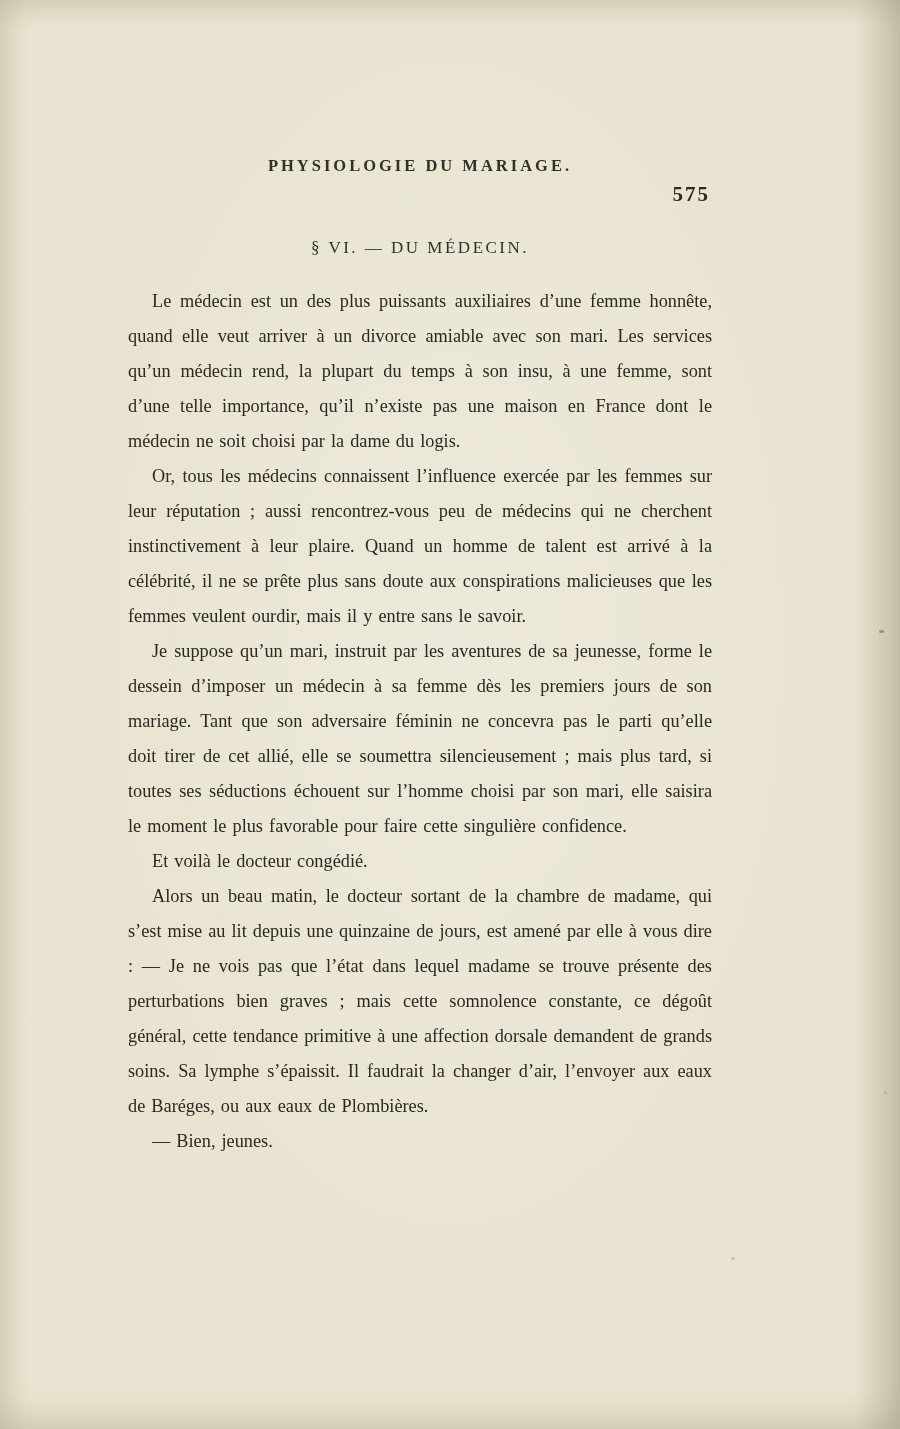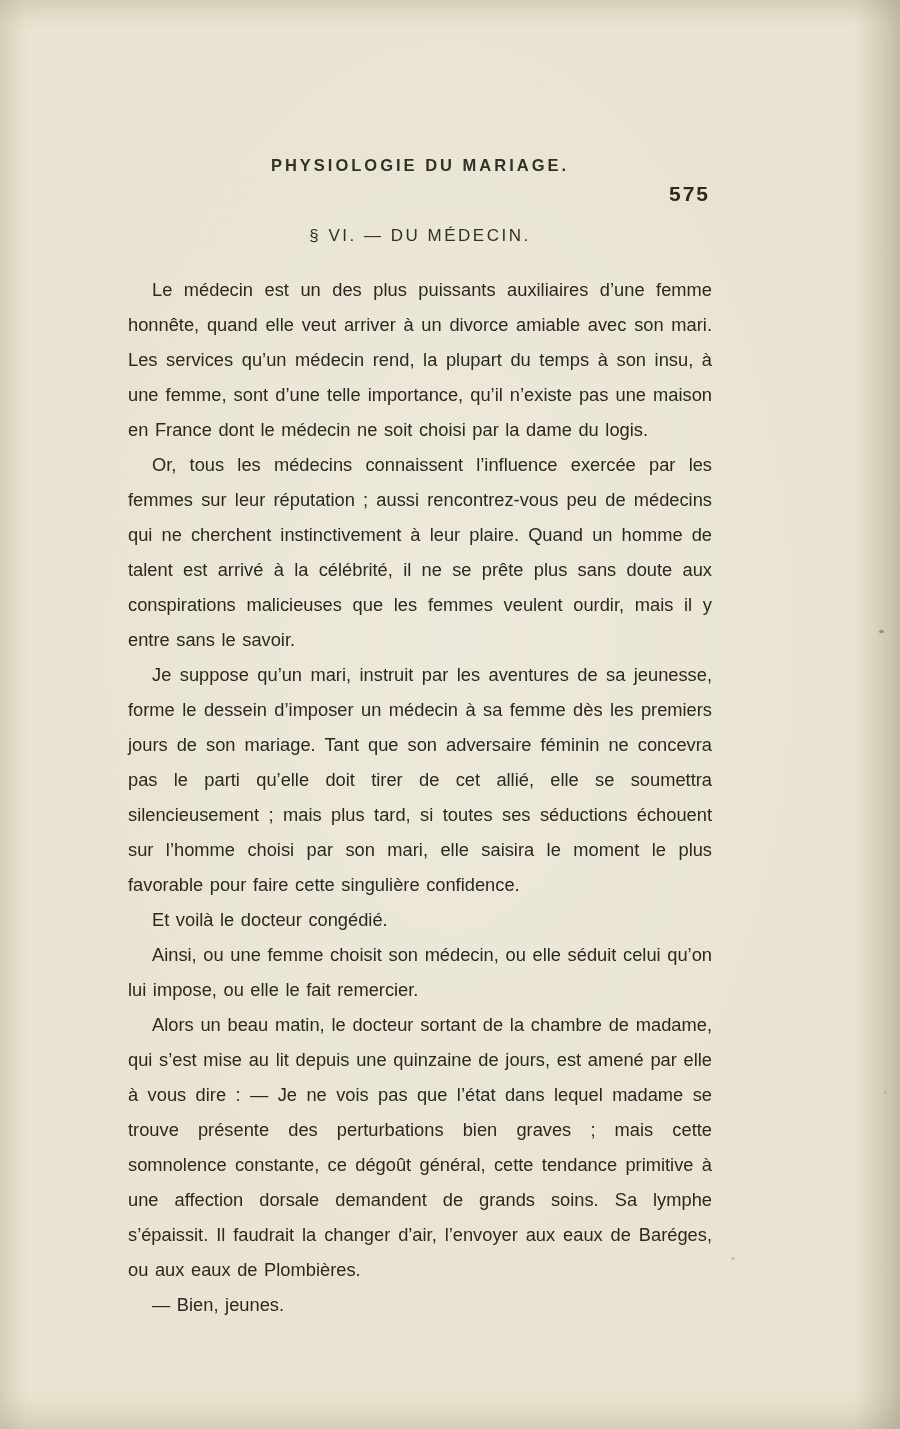--- a/index.html
+++ b/index.html
@@ -12,21 +12,21 @@
     width: 900px;
     height: 1429px;
     margin: 0 auto;
     background: #e9e4d1;
     background-image:
       radial-gradient(ellipse at 50% 45%, rgba(255,255,255,0.20) 0%, rgba(255,255,255,0) 60%),
       linear-gradient(to right, rgba(120,105,70,0.10) 0%, rgba(120,105,70,0) 3%, rgba(120,105,70,0) 95%, rgba(90,78,50,0.18) 100%),
       linear-gradient(to bottom, rgba(120,105,70,0.08) 0%, rgba(120,105,70,0) 2%, rgba(120,105,70,0) 97%, rgba(120,105,70,0.10) 100%);
     box-shadow: inset -18px 0 30px rgba(90,80,55,0.10), inset 10px 0 24px rgba(90,80,55,0.06);
     overflow: hidden;
-    font-family: Liberation Sans, sans-serif;
+    font-family: Liberation Serif, serif;
     color: #2e2a22;
   }
   .text-block {
     position: absolute;
     left: 128px;
     top: 0;
     width: 584px;
   }
   .running-header {
     position: relative;
@@ -47,21 +47,21 @@
     position: absolute;
     right: 2px;
     top: -3px;
     font-weight: bold;
     font-size: 21px;
     letter-spacing: 2px;
     color: #2e2a22;
     margin-top: 29px;
   }
   .section-heading {
-    margin-top: 44px;
+    margin-top: 56px;
     text-align: center;
     font-size: 17px;
     letter-spacing: 2.5px;
     color: #33302a;
     white-space: nowrap;
   }
   .body-copy {
     margin-top: 26px;
     font-size: 18.3px;
     line-height: 35px;
@@ -94,21 +94,20 @@
       <div class="page-number">575</div>
     </div>
 
     <div class="section-heading">§ VI. — DU MÉDECIN.</div>
 
     <div class="body-copy">
       <p>Le médecin est un des plus puissants auxiliaires d’une femme honnête, quand elle veut arriver à un divorce amiable avec son mari. Les services qu’un médecin rend, la plupart du temps à son insu, à une femme, sont d’une telle importance, qu’il n’existe pas une maison en France dont le médecin ne soit choisi par la dame du logis.</p>
       <p>Or, tous les médecins connaissent l’influence exercée par les femmes sur leur réputation ; aussi rencontrez-vous peu de médecins qui ne cherchent instinctivement à leur plaire. Quand un homme de talent est arrivé à la célébrité, il ne se prête plus sans doute aux conspirations malicieuses que les femmes veulent ourdir, mais il y entre sans le savoir.</p>
       <p>Je suppose qu’un mari, instruit par les aventures de sa jeunesse, forme le dessein d’imposer un médecin à sa femme dès les premiers jours de son mariage. Tant que son adversaire féminin ne concevra pas le parti qu’elle doit tirer de cet allié, elle se soumettra silencieusement ; mais plus tard, si toutes ses séductions échouent sur l’homme choisi par son mari, elle saisira le moment le plus favorable pour faire cette singulière confidence.</p>
       <p>Et voilà le docteur congédié.</p>
-      <p>Ainsi, ou une femme choisit son médecin, ou elle séduit celui qu’on lui impose, ou elle le fait remercier.</p>
       <p>Alors un beau matin, le docteur sortant de la chambre de madame, qui s’est mise au lit depuis une quinzaine de jours, est amené par elle à vous dire : — Je ne vois pas que l’état dans lequel madame se trouve présente des perturbations bien graves ; mais cette somnolence constante, ce dégoût général, cette tendance primitive à une affection dorsale demandent de grands soins. Sa lymphe s’épaissit. Il faudrait la changer d’air, l’envoyer aux eaux de Baréges, ou aux eaux de Plombières.</p>
       <p>— Bien, jeunes.</p>
     </div>
 
   </div>
 
   <div class="speck speck-a"></div>
   <div class="speck speck-b"></div>
   <div class="speck speck-c"></div>
 </div>

